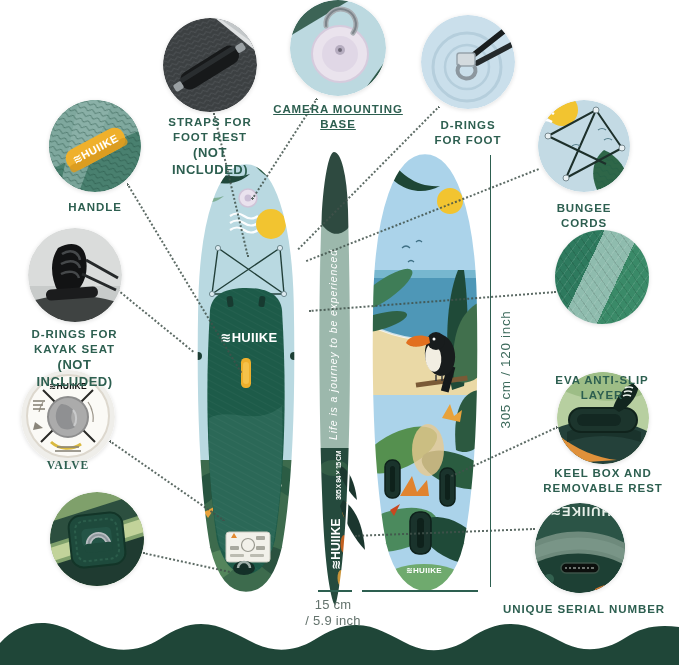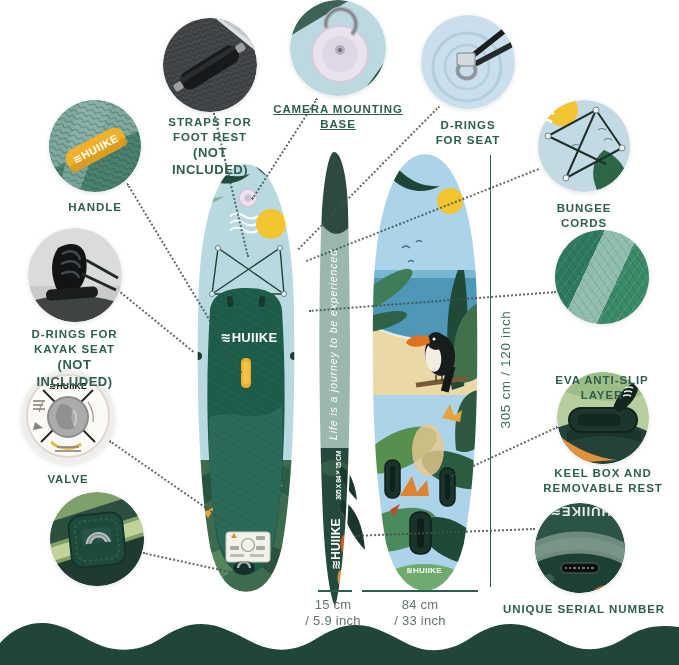--- a/index.html
+++ b/index.html
@@ -447,30 +447,30 @@
   </div>
 
   <div class="callout-label" style="left:160px;top:115px;width:100px;">
     <span>STRAPS FOR FOOT REST</span>
     <span class="callout-note">(NOT INCLUDED)</span>
   </div>
   <div class="callout-label" style="left:263px;top:102px;width:150px;text-decoration:underline;">
     <span>CAMERA MOUNTING BASE</span>
   </div>
   <div class="callout-label" style="left:428px;top:118px;width:80px;">
-    <span>D-RINGS FOR SEAT</span>
+    <span>D-RINGS FOR FOOT</span>
   </div>
   <div class="callout-label" style="left:45px;top:200px;width:100px;">
     <span>HANDLE</span>
   </div>
   <div class="callout-label" style="left:27px;top:327px;width:95px;">
     <span>D-RINGS FOR KAYAK SEAT</span>
     <span class="callout-note">(NOT INCLUDED)</span>
   </div>
-  <div class="callout-label" style="left:18px;top:472px;width:100px;">
+  <div class="callout-label" style="left:18px;top:458px;width:100px;font-family:Liberation Serif, serif;">
     <span>VALVE</span>
   </div>
   <div class="callout-label" style="left:539px;top:201px;width:90px;">
     <span>BUNGEE CORDS</span>
   </div>
   <div class="callout-label" style="left:542px;top:332px;width:120px;margin-top:41px;">
     <span>EVA ANTI-SLIP LAYER</span>
   </div>
   <div class="callout-label" style="left:538px;top:466px;width:130px;">
     <span>KEEL BOX AND REMOVABLE REST</span>
@@ -484,22 +484,18 @@
     <span>305 cm / 120 inch</span>
   </div>
 
   <div class="measure-line-h" style="left:318px;top:590px;width:34px;"></div>
   <div class="dim-label" style="left:293px;top:597px;width:80px;">
     <span>15 cm</span><br>
     <span>/ 5.9 inch</span>
   </div>
 
   <div class="measure-line-h" style="left:362px;top:590px;width:116px;"></div>
-  <div class="dim-label" style="left:380px;top:597px;width:80px;">
-    <span>84 cm</span><br>
-    <span>/ 33 inch</span>
-  </div>
 
   <svg class="abs" style="left:0;bottom:0;" width="679" height="52" viewBox="0 0 679 52">
     <path d="M0,30 C12,16 28,9 45,10 C68,12 83,26 102,33 C122,40 142,37 160,26 C174,17 186,11 201,11 C221,11 237,22 256,31 C276,40 296,38 314,27 C329,18 341,12 356,12 C376,12 391,23 410,32 C430,41 451,38 469,26 C484,16 496,11 511,11 C531,11 547,22 566,31 C586,40 607,37 625,25 C641,14 658,11 679,14 L679,52 L0,52 Z" style="fill:var(--wave-band,#1f4638)"></path>
   </svg>
 
 </div>
 
 </body></html>

